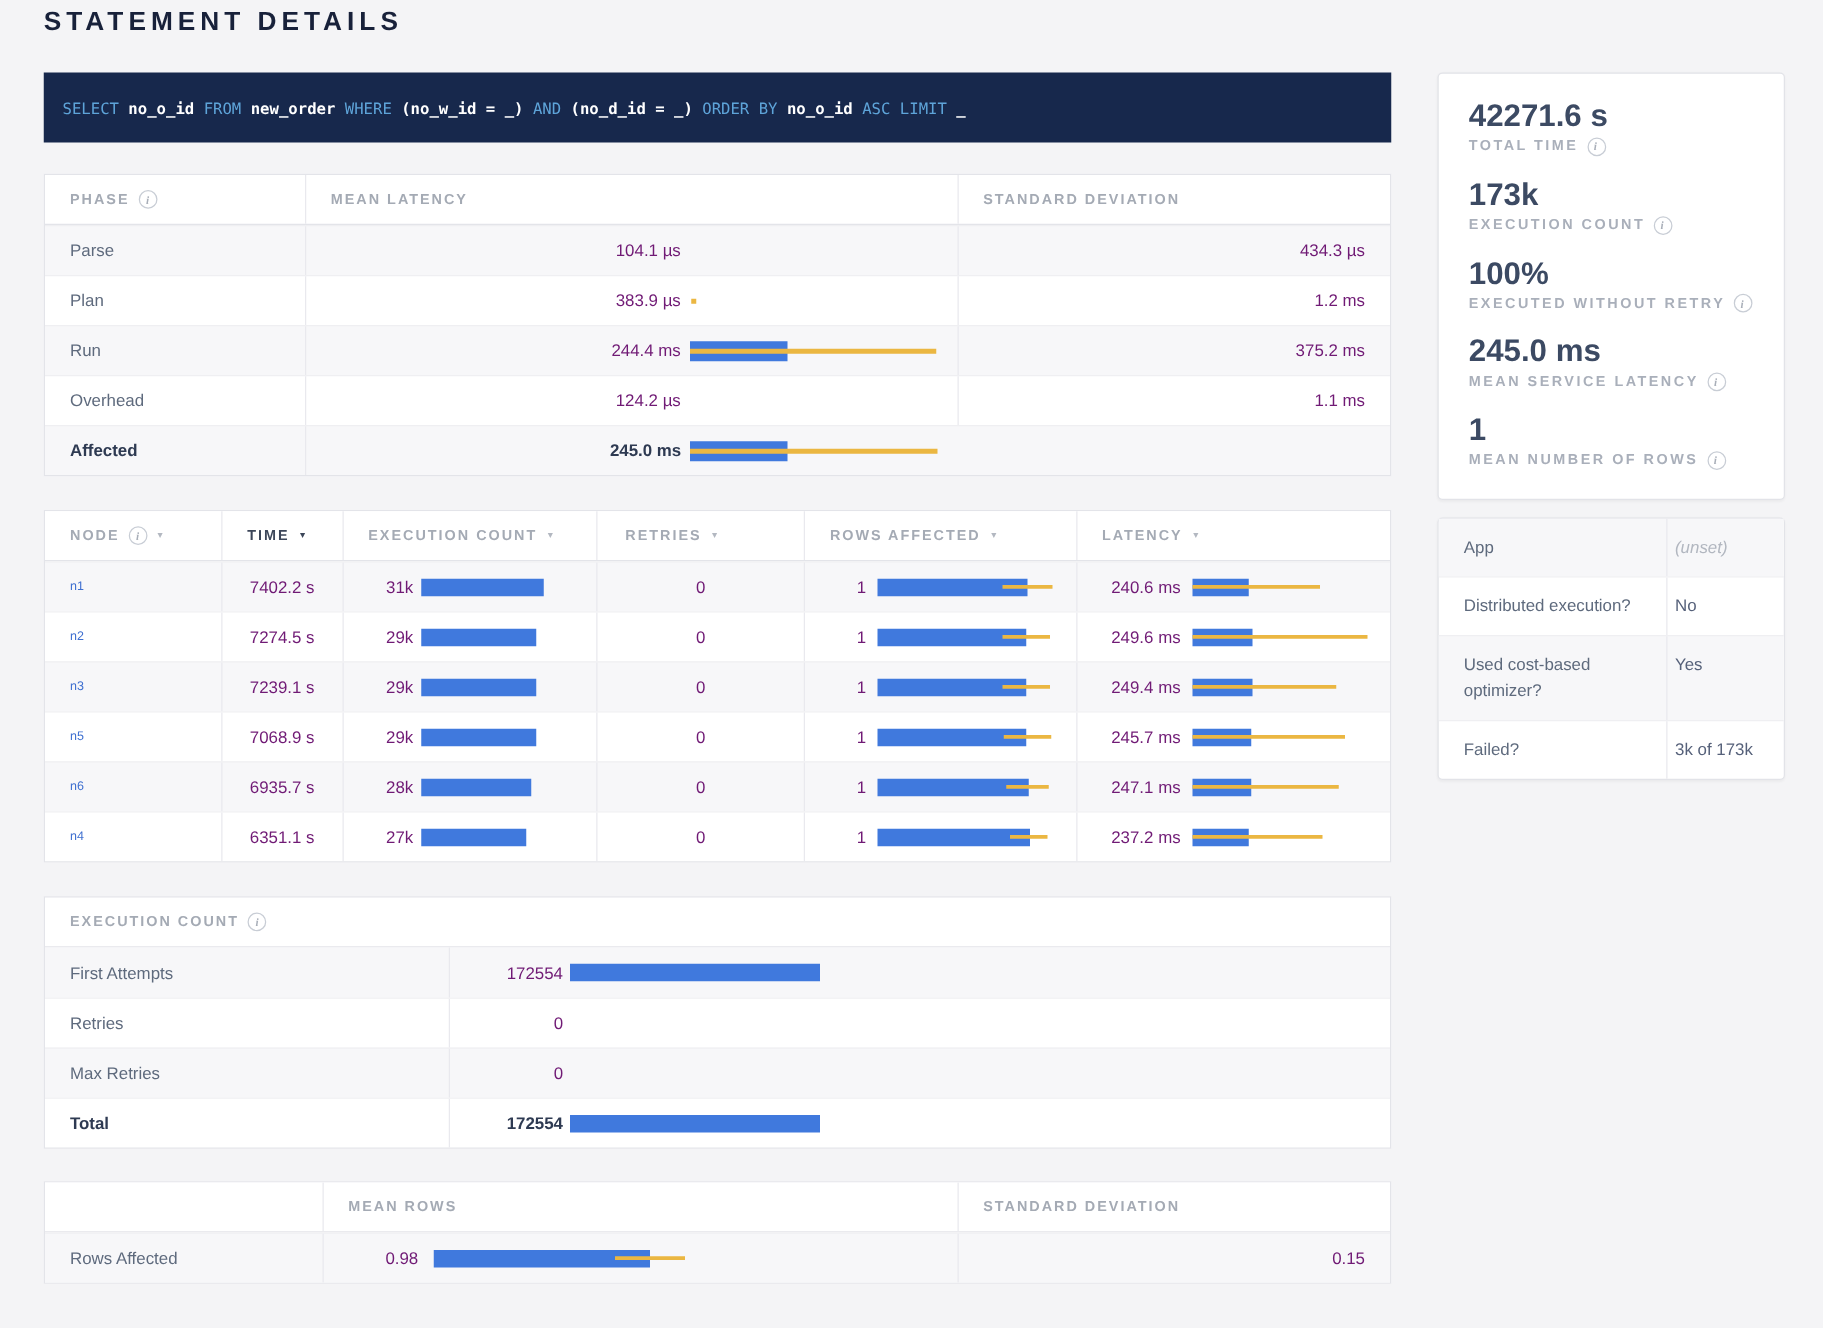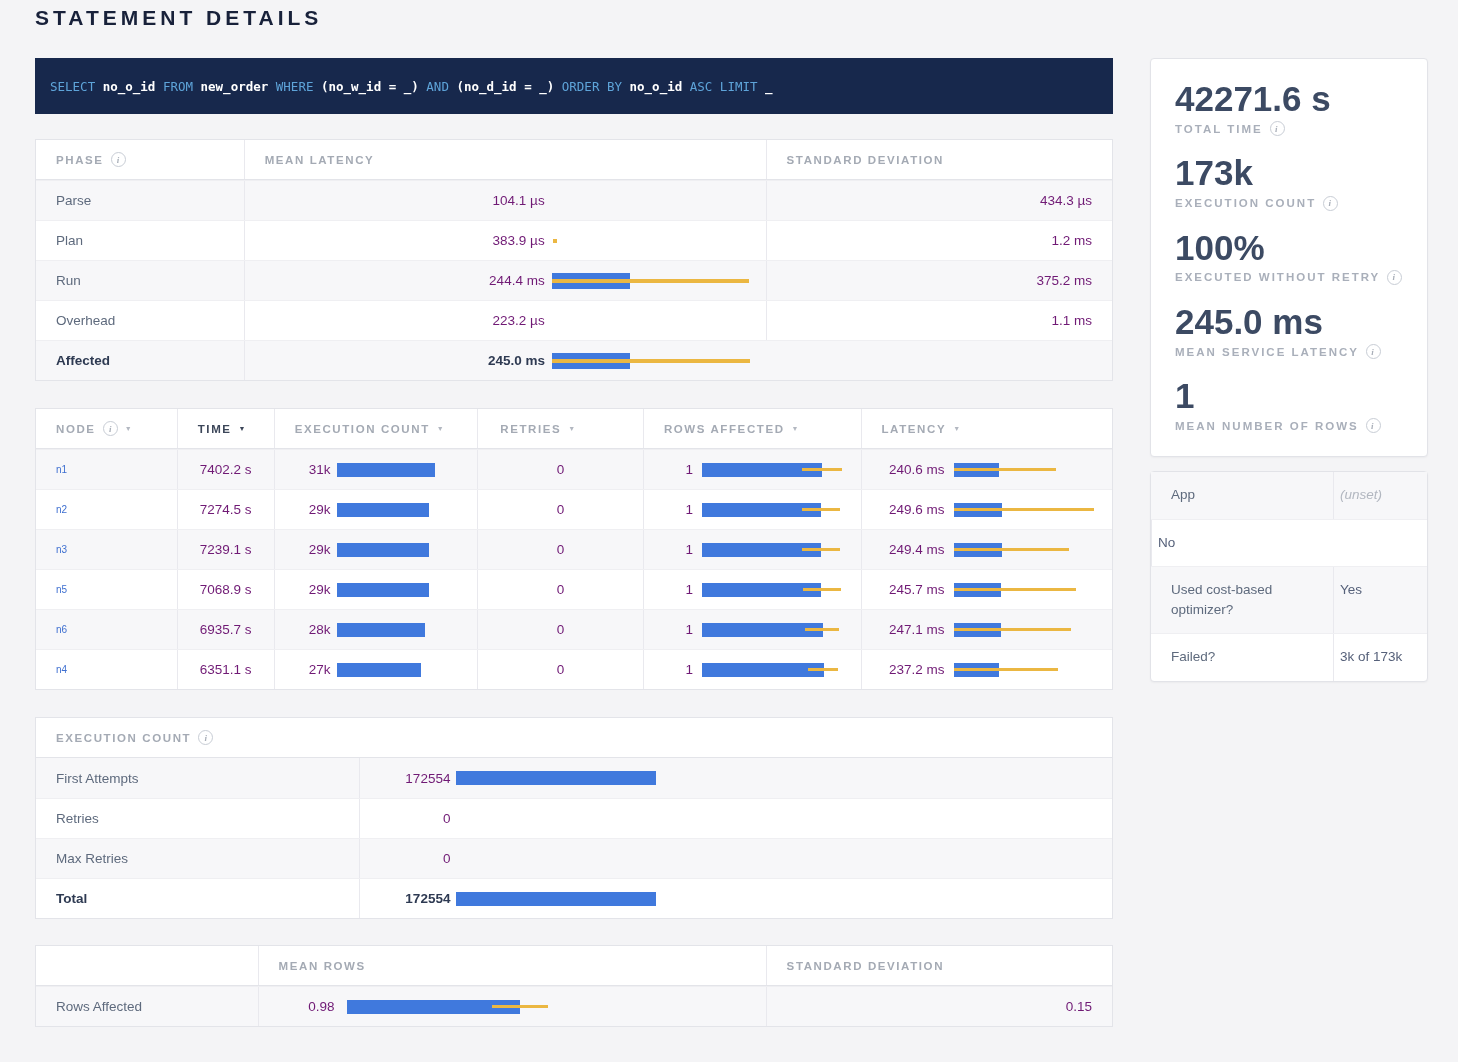--- a/index.html
+++ b/index.html
@@ -110,21 +110,21 @@
   .rows-head .r-mean { padding-left:20px; }
   .rows-head .r-std { justify-content:flex-start; padding-left:20px; }
 
   
   .panel {
     background:#fff; border:1px solid #e2e3e8; border-radius:4px;
     box-shadow:0 1px 2px rgba(0,0,0,0.04);
   }
   .panel-stats { padding:20px 24px 6px 24px; margin-bottom:14px; }
   .stat { margin-bottom:17px; }
-  .stat-value { font-size:35px; font-weight:600; color:#3c4a63; line-height:1.15; }
+  .stat-value { font-size:25px; font-weight:600; color:#3c4a63; line-height:1.15; }
   .stat-label {
     display:flex; align-items:center; margin-top:2px;
     font-size:11.5px; font-weight:bold; letter-spacing:2px; color:#a9afba;
   }
   .panel-details .d-row { display:flex; border-top:1px solid #efeff2; }
   .panel-details .d-row:first-child { border-top:none; }
   .panel-details .d-row.stripe { background:#f7f7f9; }
   .d-label { width:182px; padding:13px 10px 13px 20px; font-size:13.5px; color:#5e6a7d; line-height:1.5; }
   .d-value { width:94px; padding:13px 20px 13px 6px; font-size:13.5px;
              color:#56617a; border-left:1px solid #e9e9ee; line-height:1.5; }
@@ -200,21 +200,21 @@
             </div>
           <div class="cell c-std" style="border-left:1px solid #e9e9ee;">
               <span class="num">375.2 ms</span>
             </div>
         </div>
         <div class="tr">
           <div class="cell c-phase v-div">
               <span class="label-text">Overhead</span>
             </div>
           <div class="cell c-mean">
-              <span class="num num-box">223.2 µs</span>
+              <span class="num num-box">124.2 µs</span>
             <div class="bar-wrap" style="width:210px">
                 <div class="bar-blue" style="width: 0px;"></div>
                 <div class="bar-yellow" style="width: 0px; left: 0px;"></div>
               </div>
             </div>
           <div class="cell c-std" style="border-left:1px solid #e9e9ee;">
               <span class="num">1.1 ms</span>
             </div>
         </div>
         <div class="tr stripe bold">
@@ -571,20 +571,21 @@
             </div>
         </div>
       </div>
 
       <div class="panel panel-details">
         <div class="d-row stripe">
           <div class="d-label">App</div>
           <div class="d-value unset">(unset)</div>
         </div>
         <div class="d-row">
+          <div class="d-label">Distributed execution?</div>
           <div class="d-value">No</div>
         </div>
         <div class="d-row stripe">
           <div class="d-label">Used cost-based optimizer?</div>
           <div class="d-value">Yes</div>
         </div>
         <div class="d-row">
           <div class="d-label">Failed?</div>
           <div class="d-value">3k of 173k</div>
         </div>

